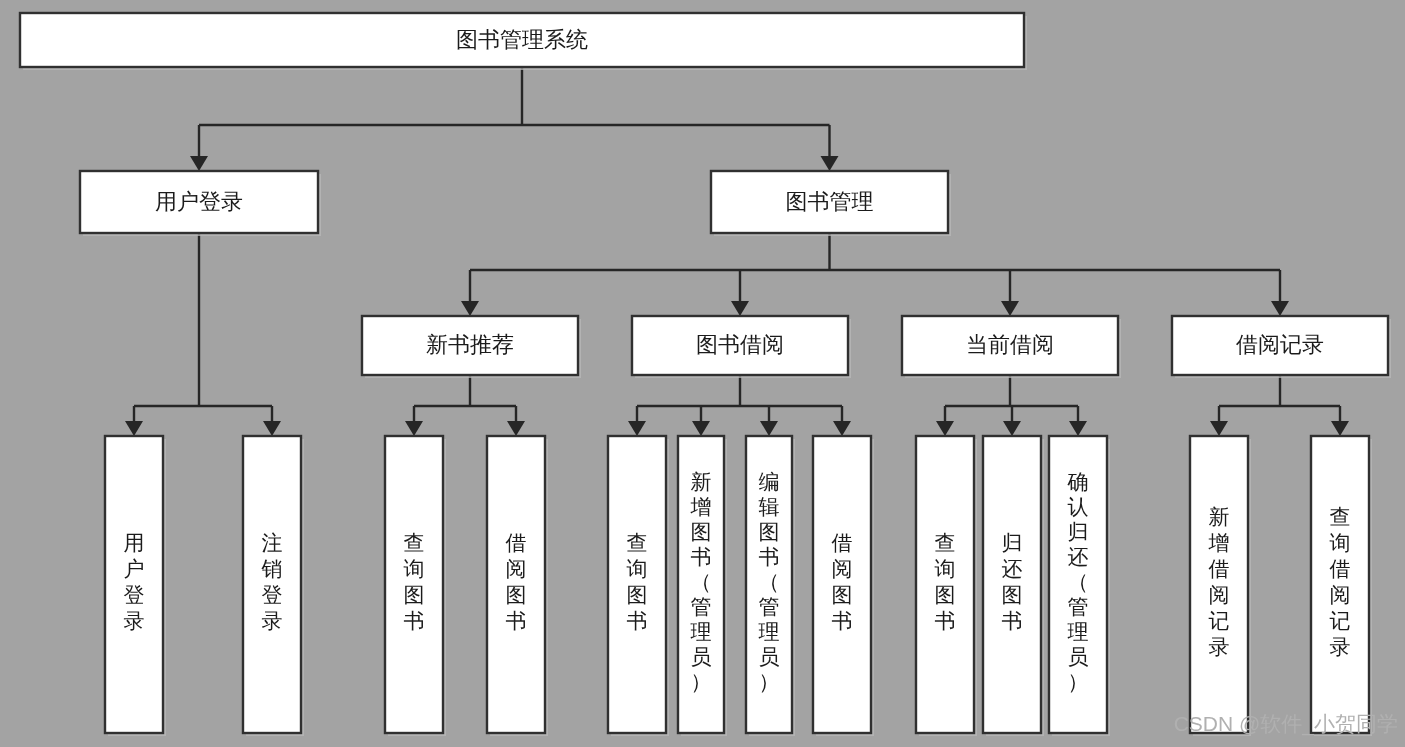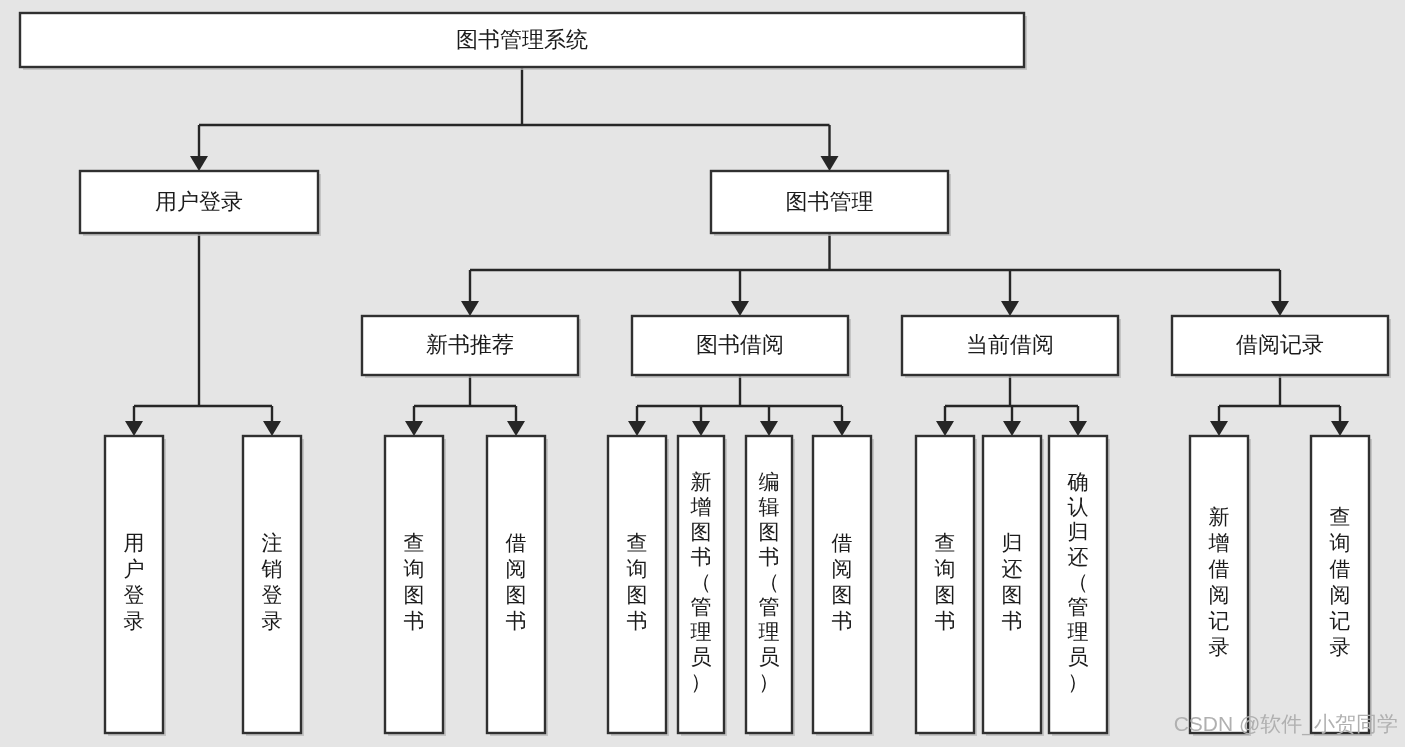--- a/index.html
+++ b/index.html
@@ -7,21 +7,21 @@
     padding: 0;
     background: #ffffff;
   }
   body {
     font-family: "Liberation Sans", "DejaVu Sans", sans-serif;
   }
   #diagram-root {
     position: relative;
     width: 1405px;
     height: 747px;
-    background: #e5e5e5;
+    background: #a3a3a3;
     overflow: hidden;
   }
   svg#diagram-svg {
     position: absolute;
     left: 0;
     top: 0;
     width: 1405px;
     height: 747px;
   }
   .node-box {

